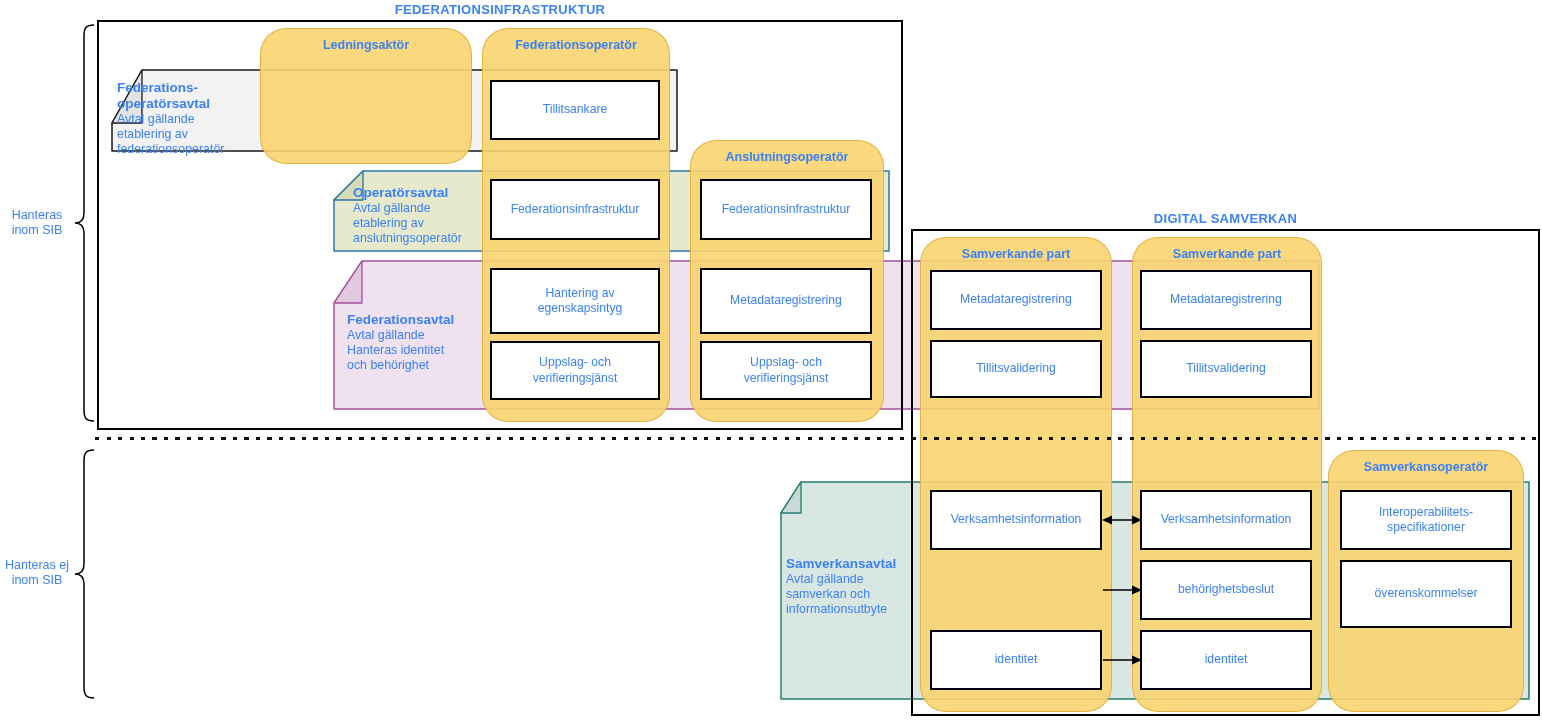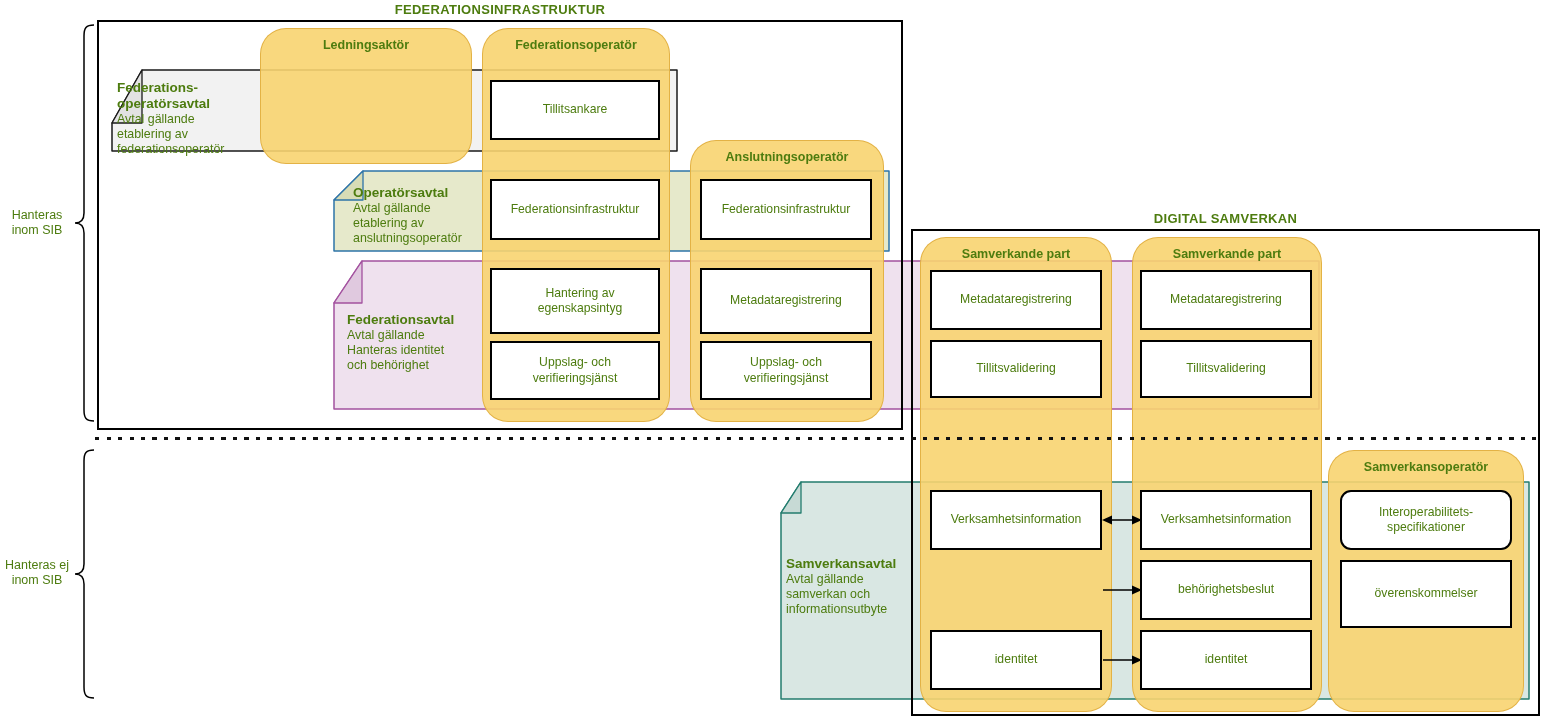--- a/index.html
+++ b/index.html
@@ -1,18 +1,18 @@
 <!DOCTYPE html>
 <html style="--actor_fill: rgba(248,212,112,0.9); --actor_border: rgba(226,176,66,0.95); --box_border: #000000; --outline: #000000; --doc_gray_fill: #f2f2f2; --doc_gray_stroke: #1a1a1a; --doc_gray_fold: #e2e2e2; --doc_green_fill: #e6e9cb; --doc_green_stroke: #2e74a8; --doc_green_fold: #d7dcb6; --doc_pink_fill: #efe1ee; --doc_pink_stroke: #a3519f; --doc_pink_fold: #e0c9df; --doc_teal_fill: #d9e7e3; --doc_teal_stroke: #237c6e; --doc_teal_fold: #c7dad5; --arrow: #000000;"><head>
 <meta charset="utf-8">
 <style>
   html,body{margin:0;padding:0;background:#fff;}
   #canvas{
     position:relative;width:1542px;height:721px;background:#ffffff;
-    font-family:"Liberation Sans","DejaVu Sans",sans-serif;color:#4d7c0f;
+    font-family:"Liberation Sans","DejaVu Sans",sans-serif;color:#3b82f6;
     overflow:hidden;
   }
   .sec-title{position:absolute;text-align:center;font-weight:bold;font-size:13px;letter-spacing:.3px;z-index:7;}
   .bigrect{position:absolute;border:2px solid var(--outline);z-index:2;}
   .side-label{position:absolute;font-size:12.5px;line-height:15px;text-align:center;z-index:7;}
   .brace{position:absolute;z-index:7;}
   .dotline{position:absolute;height:3px;z-index:4;
     background:repeating-linear-gradient(90deg,#111 0 4px,transparent 4px 11.5px);}
   .doc{position:absolute;z-index:1;}
   .doc svg{position:absolute;left:0;top:0;}
@@ -141,21 +141,21 @@
   <div class="wbox" style="left:930px;top:340px;width:172px;height:58px;">Tillitsvalidering</div>
   <div class="wbox" style="left:930px;top:490px;width:172px;height:60px;">Verksamhetsinformation</div>
   <div class="wbox" style="left:930px;top:630px;width:172px;height:60px;">identitet</div>
 
   <div class="wbox" style="left:1140px;top:270px;width:172px;height:60px;">Metadataregistrering</div>
   <div class="wbox" style="left:1140px;top:340px;width:172px;height:58px;">Tillitsvalidering</div>
   <div class="wbox" style="left:1140px;top:490px;width:172px;height:60px;">Verksamhetsinformation</div>
   <div class="wbox" style="left:1140px;top:560px;width:172px;height:60px;">behörighetsbeslut</div>
   <div class="wbox" style="left:1140px;top:630px;width:172px;height:60px;">identitet</div>
 
-  <div class="wbox" style="left:1340px;top:490px;width:172px;height:60px;border-radius:11px;">Interoperabilitets-specifikationer</div>
+  <div class="wbox" style="left:1340px;top:490px;width:172px;height:60px;">Interoperabilitets-specifikationer</div>
   <div class="wbox" style="left:1340px;top:560px;width:172px;height:68px;">överenskommelser</div>
 
   <svg class="arrows" style="left:1100px;top:505px;" width="44" height="170" viewBox="0 0 44 170">
     <g stroke-width="1.5" stroke="#000000" fill="#000000">
       <line x1="11" y1="15" x2="33" y2="15"></line>
       <polygon points="2,15 12,10.5 12,19.5" stroke="none"></polygon>
       <polygon points="42,15 32,10.5 32,19.5" stroke="none"></polygon>
     </g>
     <g stroke-width="1.5" stroke="#000000" fill="#000000">
       <line x1="3" y1="85" x2="33" y2="85"></line>

